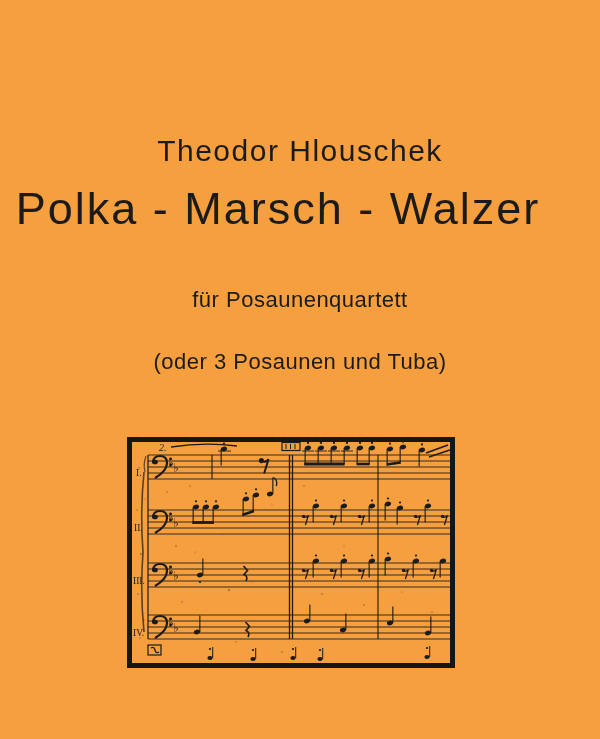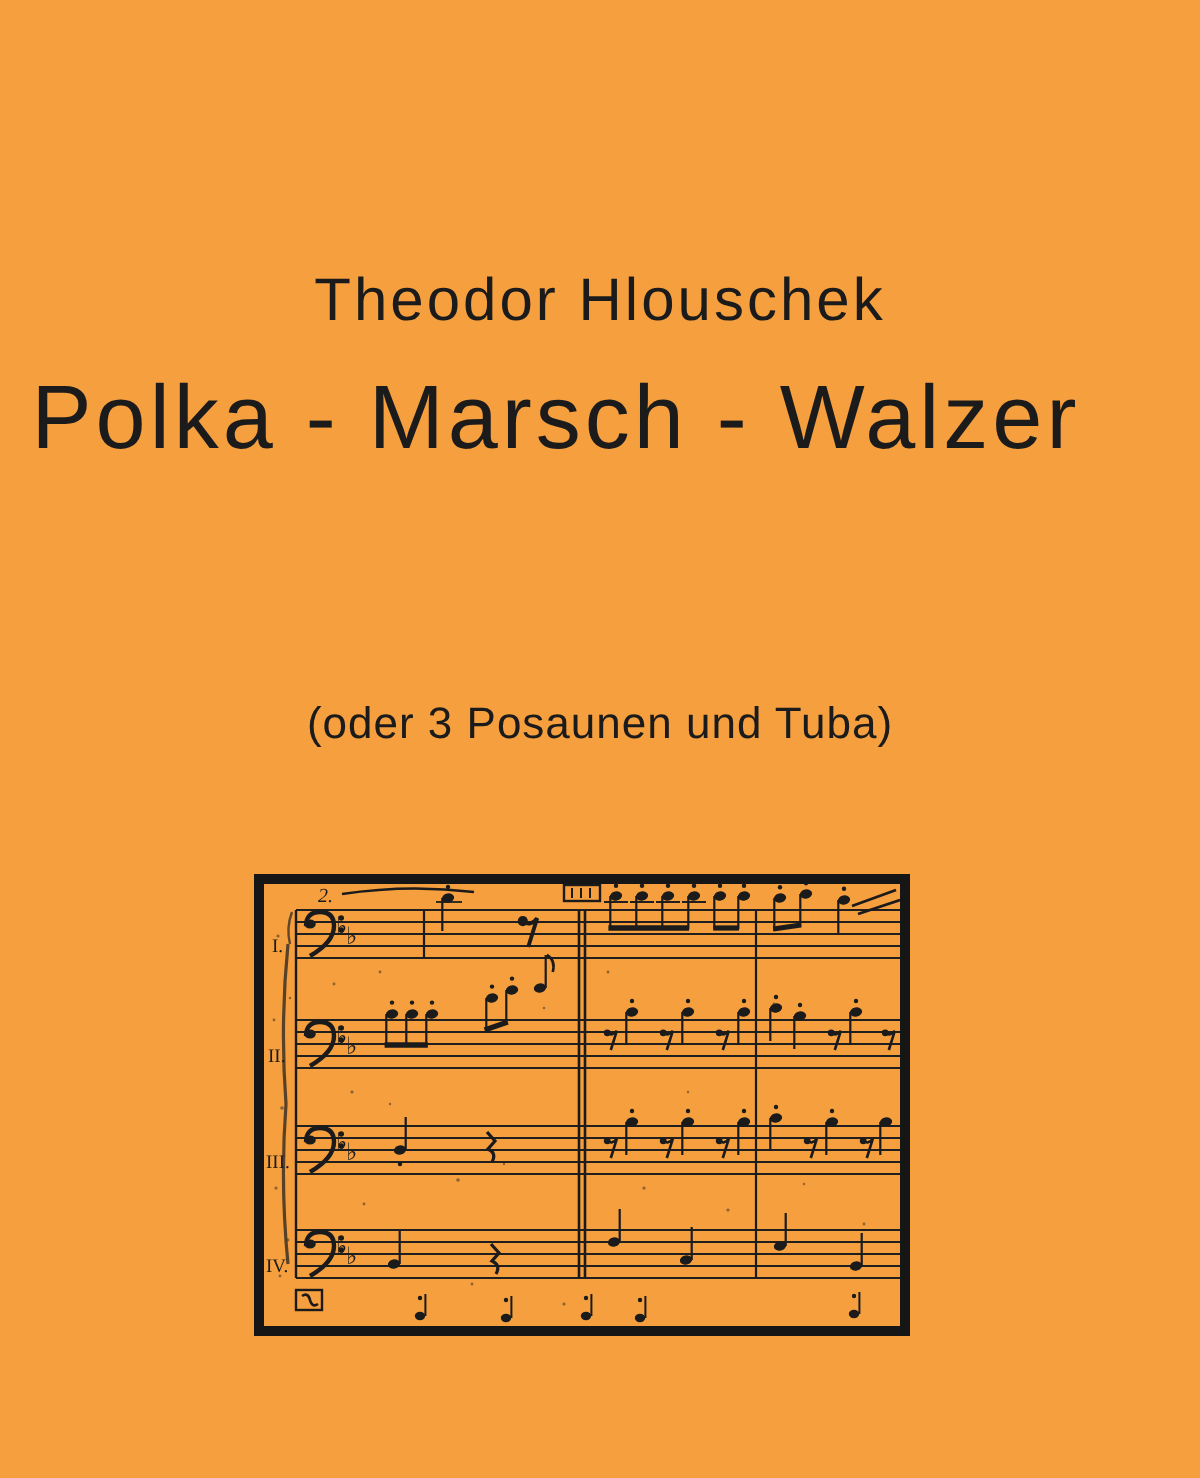--- a/index.html
+++ b/index.html
@@ -40,20 +40,21 @@
   .volta{font-family:"Liberation Serif",serif;font-style:italic;font-size:10px;fill:#1b1b1b;}
   .sp{fill:#262626;opacity:.5;}
 </style>
 </head>
 <body>
 
 <div class="page">
 
   <div class="composer">Theodor Hlouschek</div>
   <h1 class="title">Polka - Marsch - Walzer</h1>
+  <div class="subtitle sub1">für Posaunenquartett</div>
   <div class="subtitle sub2">(oder 3 Posaunen und Tuba)</div>
 
   <div class="score-box">
     <svg width="318" height="221" viewBox="0 0 318 221">
       <defs>
         <g id="bclef" class="ink">
           <ellipse cx="3" cy="7" rx="2.9" ry="2.3"></ellipse>
           <path d="M1,8 Q1,1 8,1 Q15,1 15,8 Q15,16 3,23" fill="none" stroke="#1b1b1b" stroke-width="2.2"></path>
           <circle cx="18.6" cy="4" r="1.4"></circle>
           <circle cx="18.6" cy="10" r="1.4"></circle>

